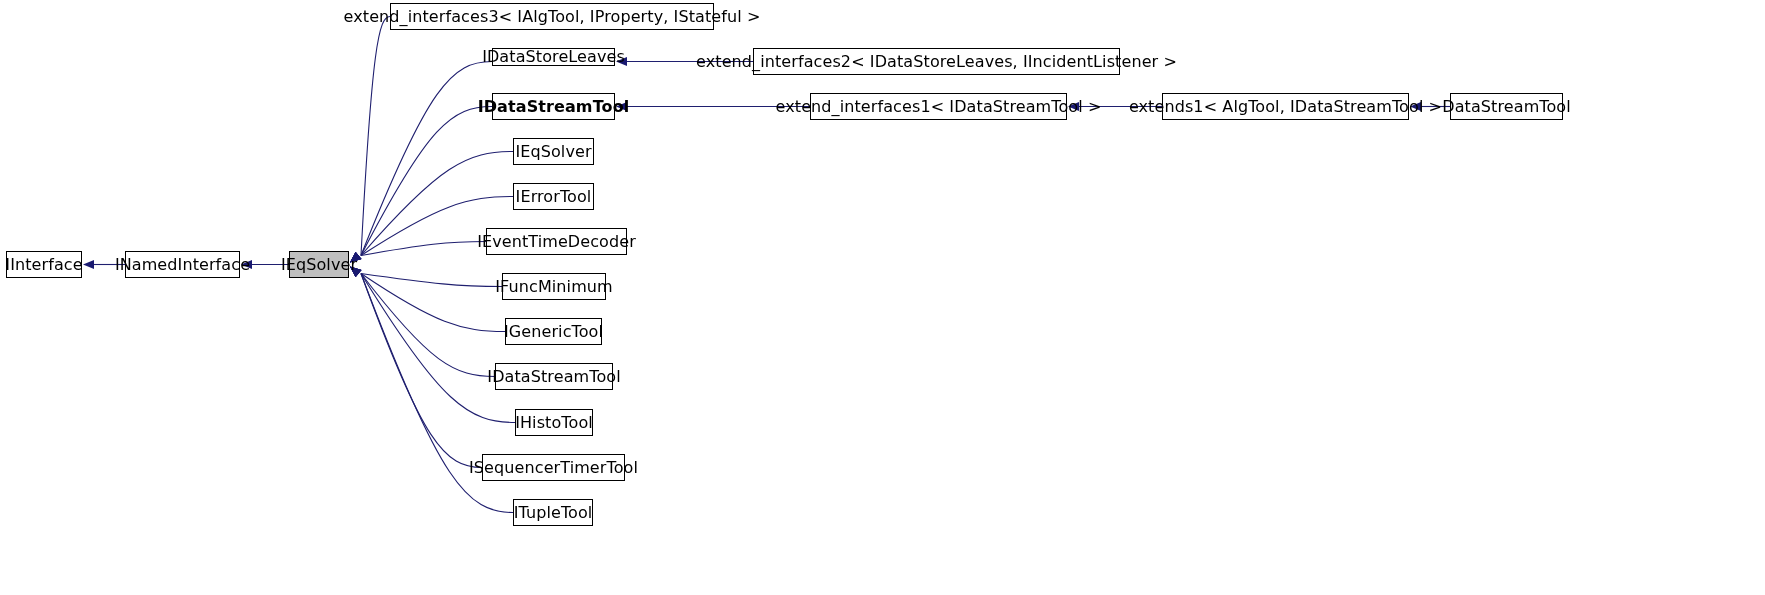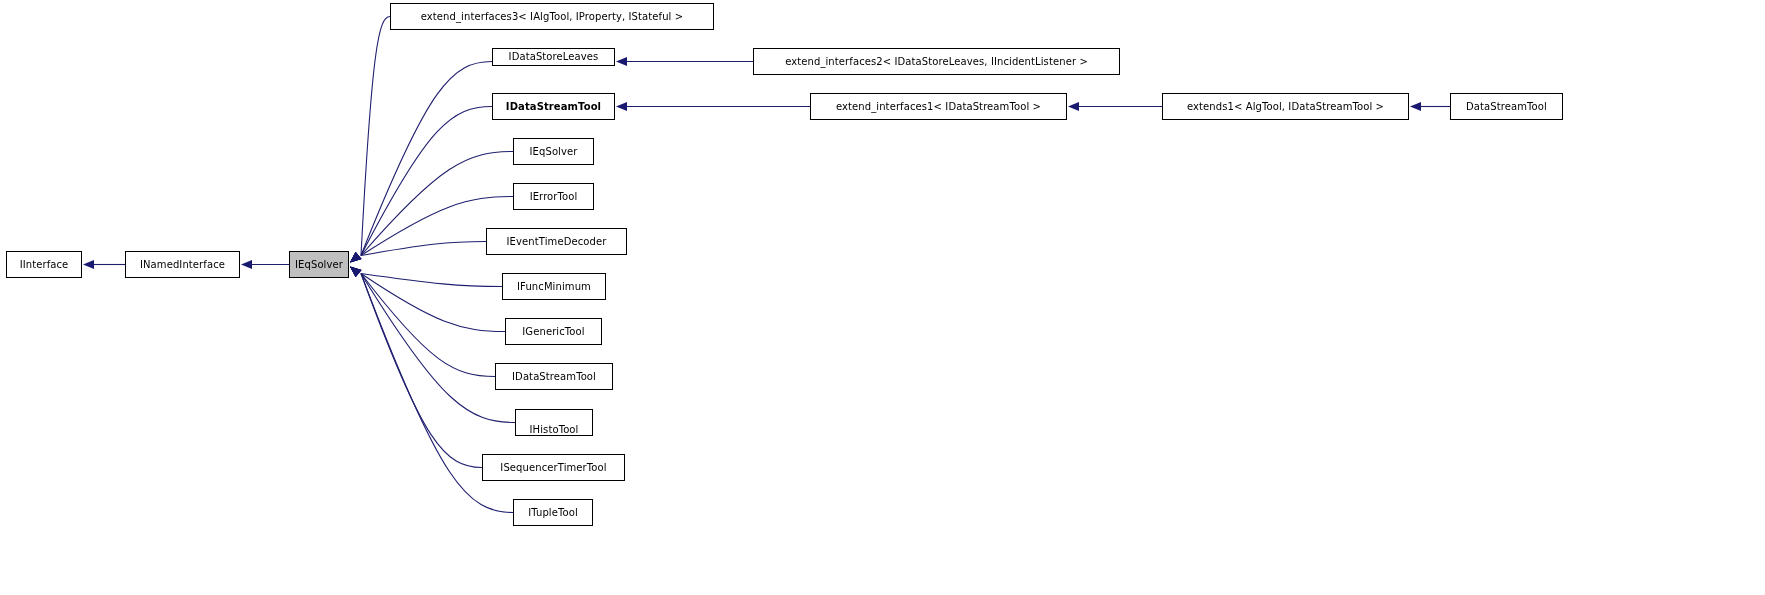--- a/index.html
+++ b/index.html
@@ -26,21 +26,21 @@
     width: 1765px;
     height: 595px;
     pointer-events: none;
   }
   .node {
     position: absolute;
     box-sizing: border-box;
     border: 1px solid #000000;
     background: #ffffff;
     color: #000000;
-    font-size: 10px;
+    font-size: 16px;
     line-height: 1;
     display: flex;
     align-items: center;
     justify-content: center;
     white-space: nowrap;
     letter-spacing: 0.1px;
     z-index: 2;
   }
   .node.highlight {
     background: #bfbfbf;
@@ -122,21 +122,21 @@
       </div>
       <div class="node" style="left: 502px; top: 273px; width: 104px; height: 27px;">
         <span class="node-label">IFuncMinimum</span>
       </div>
       <div class="node" style="left: 505px; top: 318px; width: 97px; height: 27px;">
         <span class="node-label">IGenericTool</span>
       </div>
       <div class="node" style="left: 495px; top: 363px; width: 118px; height: 27px;">
         <span class="node-label">IDataStreamTool</span>
       </div>
-      <div class="node" style="left: 515px; top: 409px; width: 78px; height: 27px; align-items: flex-end;">
+      <div class="node" style="left: 515px; top: 409px; width: 78px; height: 27px;">
         <span class="node-label">IHistoTool</span>
       </div>
       <div class="node" style="left: 482px; top: 454px; width: 143px; height: 27px;">
         <span class="node-label">ISequencerTimerTool</span>
       </div>
       <div class="node" style="left: 513px; top: 499px; width: 80px; height: 27px;">
         <span class="node-label">ITupleTool</span>
       </div>
       <div class="node" style="left: 753px; top: 48px; width: 367px; height: 27px; align-items: center;">
         <span class="node-label">extend_interfaces2&lt; IDataStoreLeaves, IIncidentListener &gt;</span>

